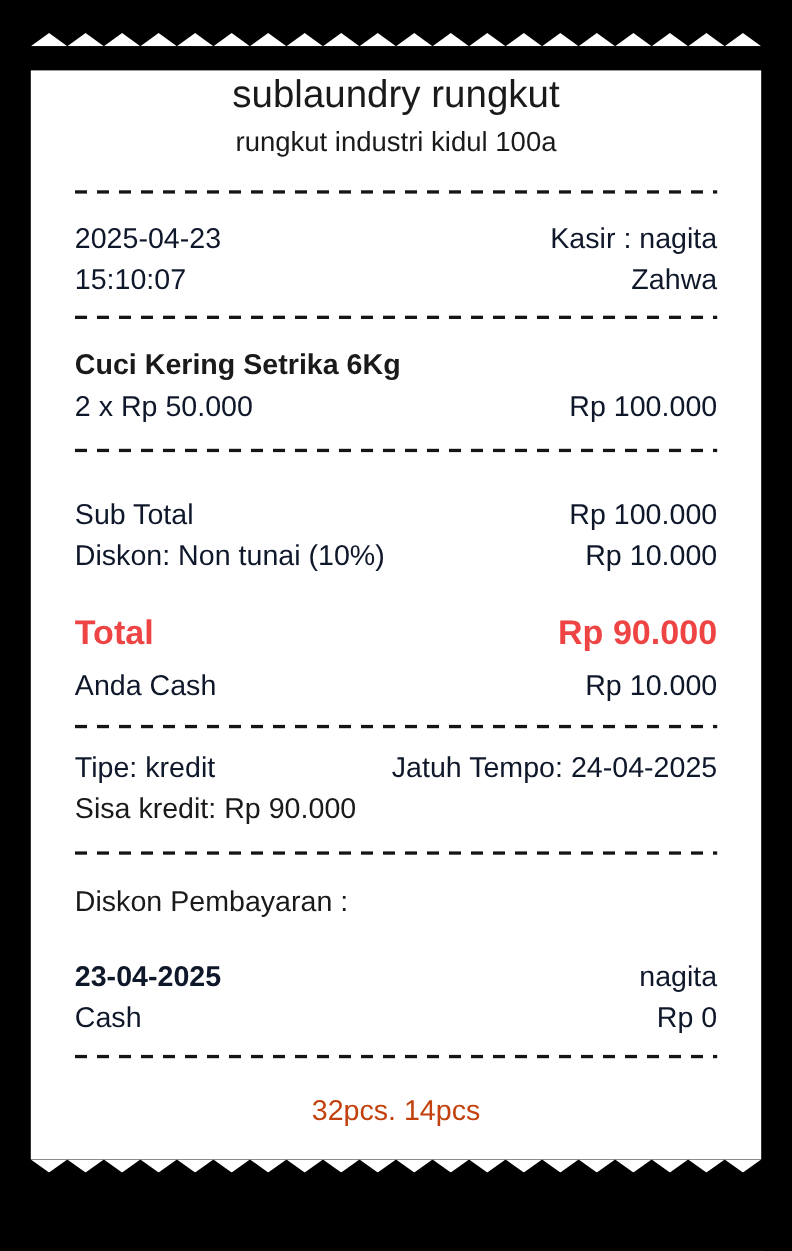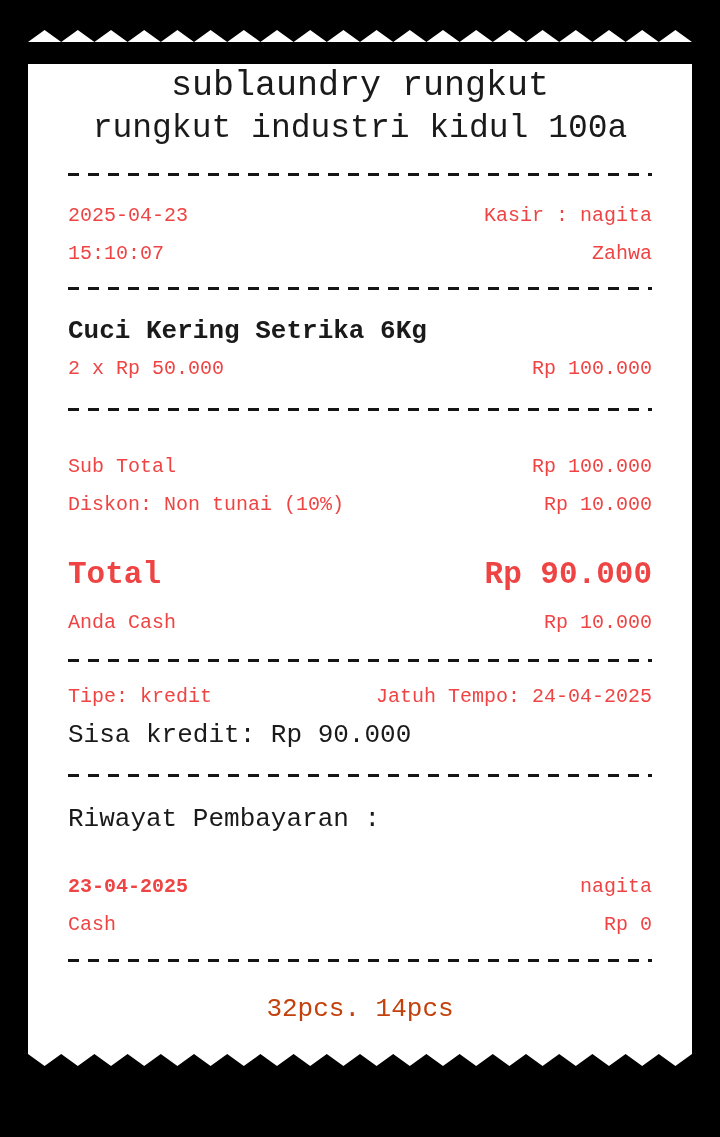--- a/index.html
+++ b/index.html
@@ -2,21 +2,21 @@
 <html><head>
 <meta charset="utf-8">
 <style>
   * { margin: 0; padding: 0; box-sizing: border-box; }
   html, body { background: #000; }
   .canvas {
     position: relative;
     width: 720px;
     height: 1137px;
     background: #000;
-    font-family: Liberation Mono, monospace;
+    font-family: Liberation Sans, sans-serif;
     color: #111;
     overflow: hidden;
   }
   .receipt {
     position: absolute;
     left: 28px;
     top: 30px;
     width: 664px;
   }
   .zz { display: block; width: 664px; height: 12px; }
@@ -25,43 +25,43 @@
     padding: 0 40px 26px 40px;
   }
   .title {
     font-size: 35px;
     line-height: 44px;
     text-align: center;
     margin-top: 22px;
     color: #1a1a1a;
   }
   .subtitle {
-    font-size: 33px;
+    font-size: 25px;
     line-height: 38px;
     text-align: center;
     margin-top: 2px;
     color: #1a1a1a;
   }
   .dash {
     height: 3px;
     background: repeating-linear-gradient(90deg, #151515 0 11px, transparent 11px 20px);
   }
   .d1 { margin-top: 25px; }
   .d2 { margin-top: 14px; }
   .d3 { margin-top: 20px; }
   .d4 { margin-top: 17px; }
   .d5 { margin-top: 20px; }
   .d6 { margin-top: 15px; }
   .row {
     display: flex;
     justify-content: space-between;
     align-items: baseline;
-    font-size: 20px;
+    font-size: 26px;
     line-height: 38px;
-    color: #ef4444;
+    color: #0f172a;
   }
   .single { display: block; font-size: 26px; line-height: 38px; color: #1a1a1a; }
   .mt21 { margin-top: 21px; }
   .mt22 { margin-top: 22px; }
   .mt37 { margin-top: 37px; }
   .mt28 { margin-top: 16px; }
   .mt23 { margin-top: 23px; }
   .mt20 { margin-top: 30px; }
   .mt5  { margin-top: 5px; }
   .bold { font-weight: bold; }
@@ -140,21 +140,21 @@
       <div class="dash d4"></div>
 
       <div class="row mt28">
         <span>Tipe: kredit</span>
         <span>Jatuh Tempo: 24-04-2025</span>
       </div>
       <div class="single">Sisa kredit: Rp 90.000</div>
 
       <div class="dash d5"></div>
 
-      <div class="single mt23">Riwayat Pembayaran :</div>
+      <div class="single mt23">Diskon Pembayaran :</div>
 
       <div class="row mt20">
         <span class="bold">23-04-2025</span>
         <span>nagita</span>
       </div>
       <div class="row">
         <span>Cash</span>
         <span>Rp 0</span>
       </div>
 

